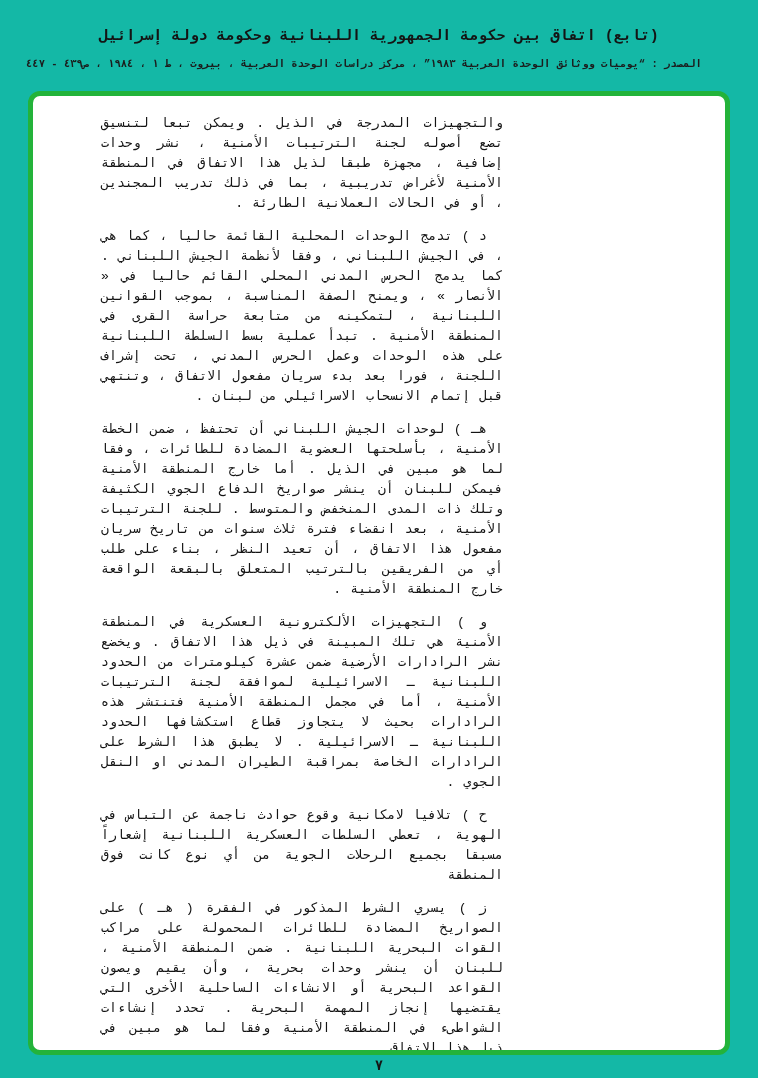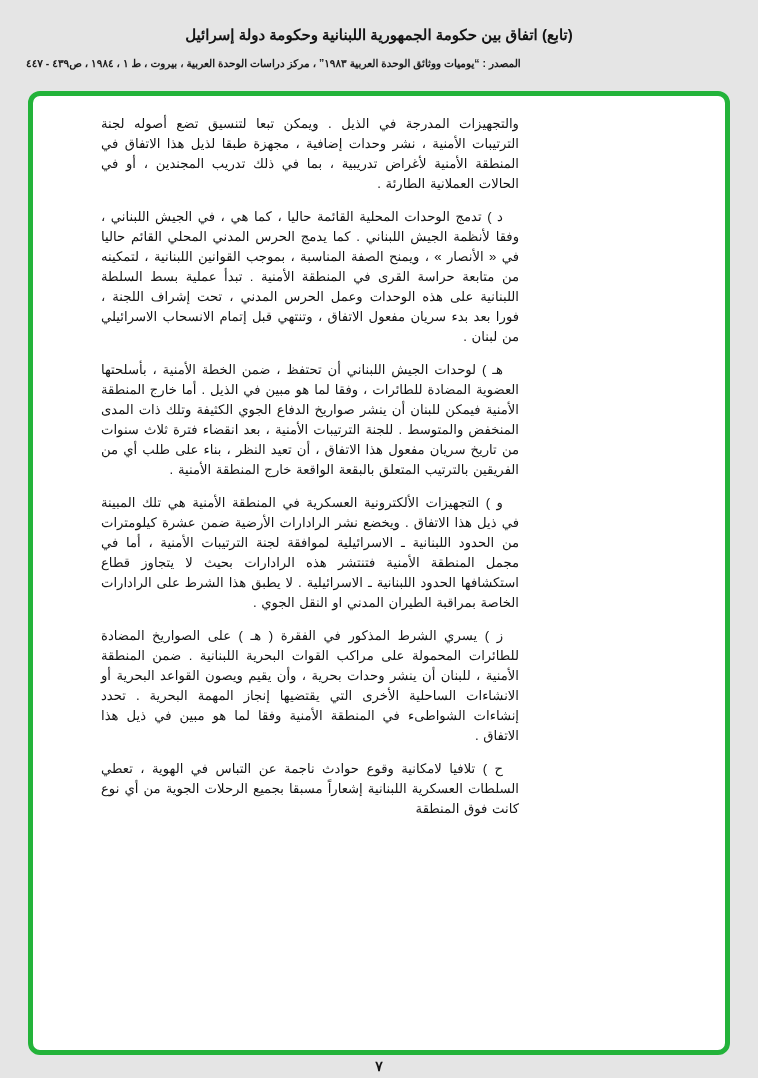--- a/index.html
+++ b/index.html
@@ -5,22 +5,22 @@
   html, body {
     margin: 0;
     padding: 0;
     background: #ffffff;
   }
   .page {
     position: relative;
     width: 758px;
     height: 1078px;
     margin: 0 auto;
-    background: #e5e5e5;
-    font-family: Liberation Sans, sans-serif;
+    background: #14b8a6;
+    font-family: Liberation Mono, monospace;
     color: #141414;
     overflow: hidden;
   }
   .doc-title {
     position: absolute;
     top: 26px;
     left: 0;
     right: 0;
     direction: rtl;
     text-align: center;
@@ -52,21 +52,21 @@
     background: #ffffff;
   }
   .body-text {
     position: absolute;
     top: 18px;
     right: 206px;
     width: 418px;
     direction: rtl;
   }
   .body-text p {
-    margin: 0 0 13px 0;
+    margin: 0 16px 13px 0;
     font-size: 13.2px;
     line-height: 20px;
     text-align: justify;
     word-spacing: 1px;
   }
   .body-text p.lettered {
     text-indent: 16px;
   }
   .page-number {
     position: absolute;
@@ -87,20 +87,20 @@
   <div class="doc-title">(تابع) اتفاق بين حكومة الجمهورية اللبنانية وحكومة دولة إسرائيل</div>
 
   <div class="doc-source">المصدر :  “يوميات ووثائق الوحدة العربية ١٩٨٣” ، مركز دراسات الوحدة العربية ، بيروت ، ط ١ ، ١٩٨٤ ، ص٤٣٩ - ٤٤٧</div>
 
   <div class="content-frame">
     <div class="body-text">
       <p>والتجهيزات المدرجة في الذيل . ويمكن تبعا لتنسيق تضع أصوله لجنة الترتيبات الأمنية ، نشر وحدات إضافية ، مجهزة طبقا لذيل هذا الاتفاق في المنطقة الأمنية لأغراض تدريبية ، بما في ذلك تدريب المجندين ، أو في الحالات العملانية الطارئة .</p>
       <p class="lettered">د ) تدمج الوحدات المحلية القائمة حاليا ، كما هي ، في الجيش اللبناني ، وفقا لأنظمة الجيش اللبناني . كما يدمج الحرس المدني المحلي القائم حاليا في « الأنصار » ، ويمنح الصفة المناسبة ، بموجب القوانين اللبنانية ، لتمكينه من متابعة حراسة القرى في المنطقة الأمنية . تبدأ عملية بسط السلطة اللبنانية على هذه الوحدات وعمل الحرس المدني ، تحت إشراف اللجنة ، فورا بعد بدء سريان مفعول الاتفاق ، وتنتهي قبل إتمام الانسحاب الاسرائيلي من لبنان .</p>
       <p class="lettered">هـ ) لوحدات الجيش اللبناني أن تحتفظ ، ضمن الخطة الأمنية ، بأسلحتها العضوية المضادة للطائرات ، وفقا لما هو مبين في الذيل . أما خارج المنطقة الأمنية فيمكن للبنان أن ينشر صواريخ الدفاع الجوي الكثيفة وتلك ذات المدى المنخفض والمتوسط . للجنة الترتيبات الأمنية ، بعد انقضاء فترة ثلاث سنوات من تاريخ سريان مفعول هذا الاتفاق ، أن تعيد النظر ، بناء على طلب أي من الفريقين بالترتيب المتعلق بالبقعة الواقعة خارج المنطقة الأمنية .</p>
       <p class="lettered">و ) التجهيزات الألكترونية العسكرية في المنطقة الأمنية هي تلك المبينة في ذيل هذا الاتفاق . ويخضع نشر الرادارات الأرضية ضمن عشرة كيلومترات من الحدود اللبنانية ـ الاسرائيلية لموافقة لجنة الترتيبات الأمنية ، أما في مجمل المنطقة الأمنية فتنتشر هذه الرادارات بحيث لا يتجاوز قطاع استكشافها الحدود اللبنانية ـ الاسرائيلية . لا يطبق هذا الشرط على الرادارات الخاصة بمراقبة الطيران المدني او النقل الجوي .</p>
+      <p class="lettered">ح ) تلافيا لامكانية وقوع حوادث ناجمة عن التباس في الهوية ، تعطي السلطات العسكرية اللبنانية إشعاراً مسبقا بجميع الرحلات الجوية من أي نوع كانت فوق المنطقة</p>
       <p class="lettered">ز ) يسري الشرط المذكور في الفقرة ( هـ ) على الصواريخ المضادة للطائرات المحمولة على مراكب القوات البحرية اللبنانية . ضمن المنطقة الأمنية ، للبنان أن ينشر وحدات بحرية ، وأن يقيم ويصون القواعد البحرية أو الانشاءات الساحلية الأخرى التي يقتضيها إنجاز المهمة البحرية . تحدد إنشاءات الشواطىء في المنطقة الأمنية وفقا لما هو مبين في ذيل هذا الاتفاق .</p>
-      <p class="lettered">ح ) تلافيا لامكانية وقوع حوادث ناجمة عن التباس في الهوية ، تعطي السلطات العسكرية اللبنانية إشعاراً مسبقا بجميع الرحلات الجوية من أي نوع كانت فوق المنطقة</p>
     </div>
   </div>
 
   <div class="page-number">٧</div>
 
 </div>
 
 </body></html>

